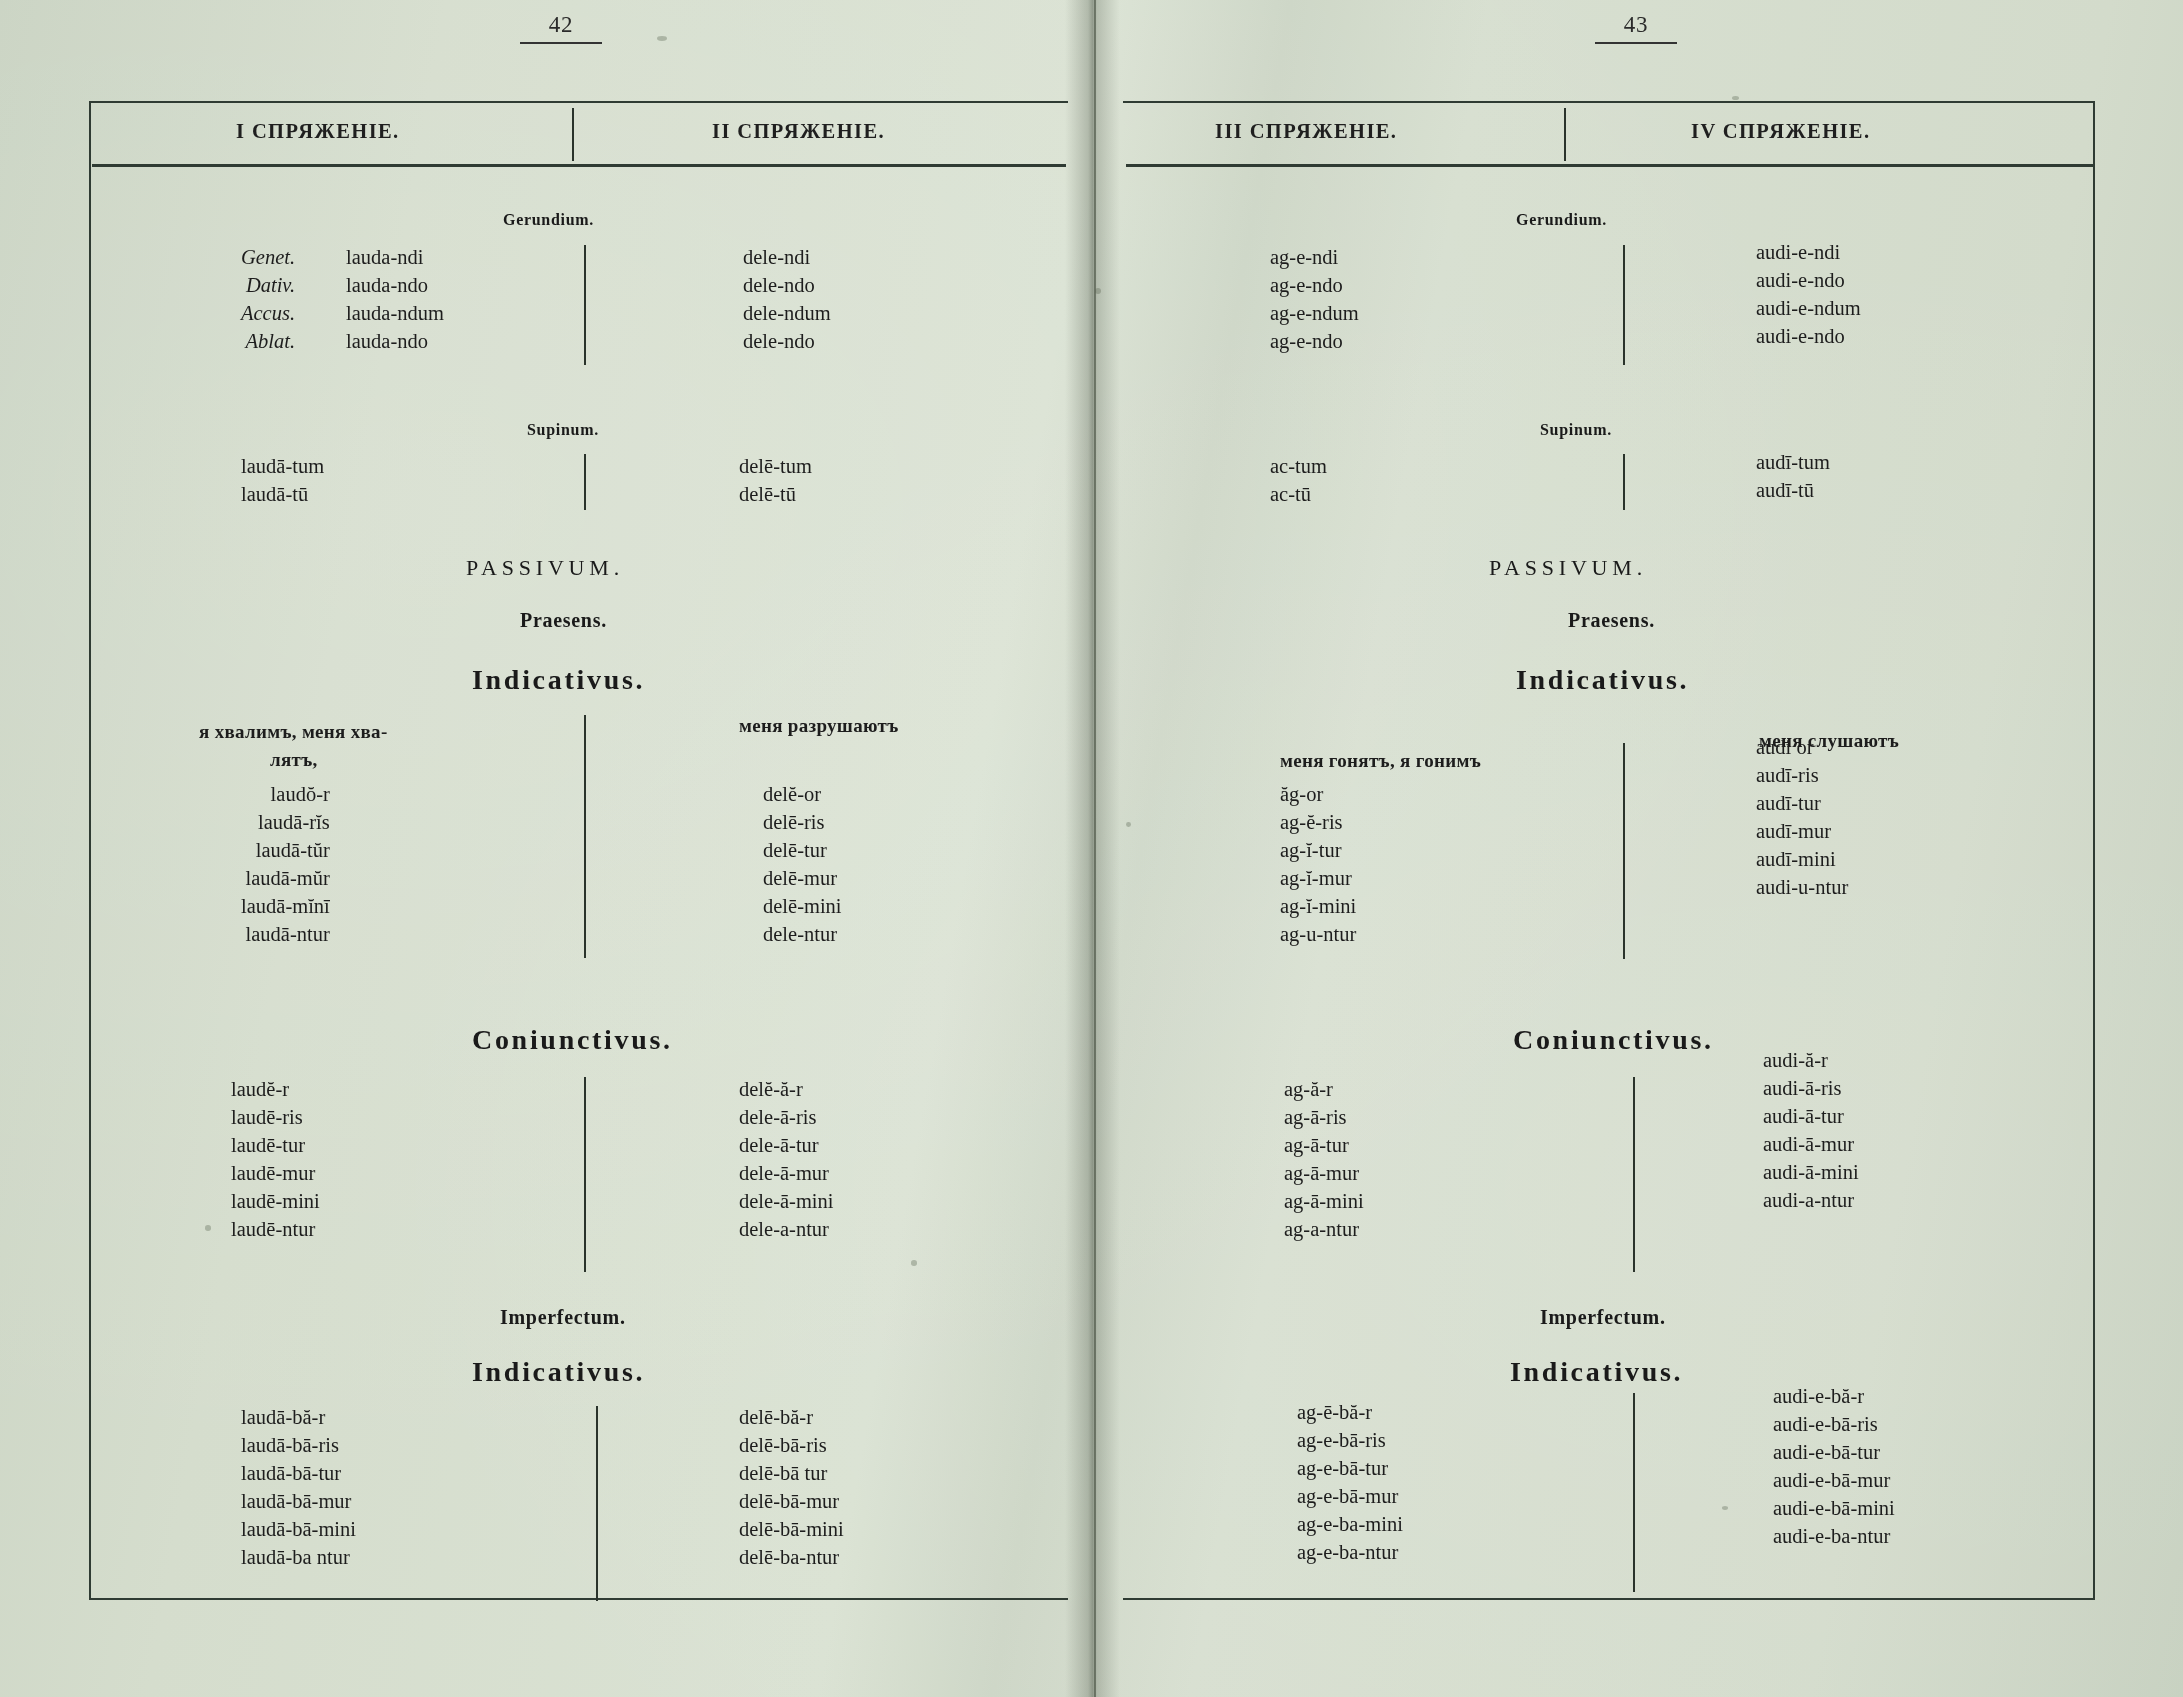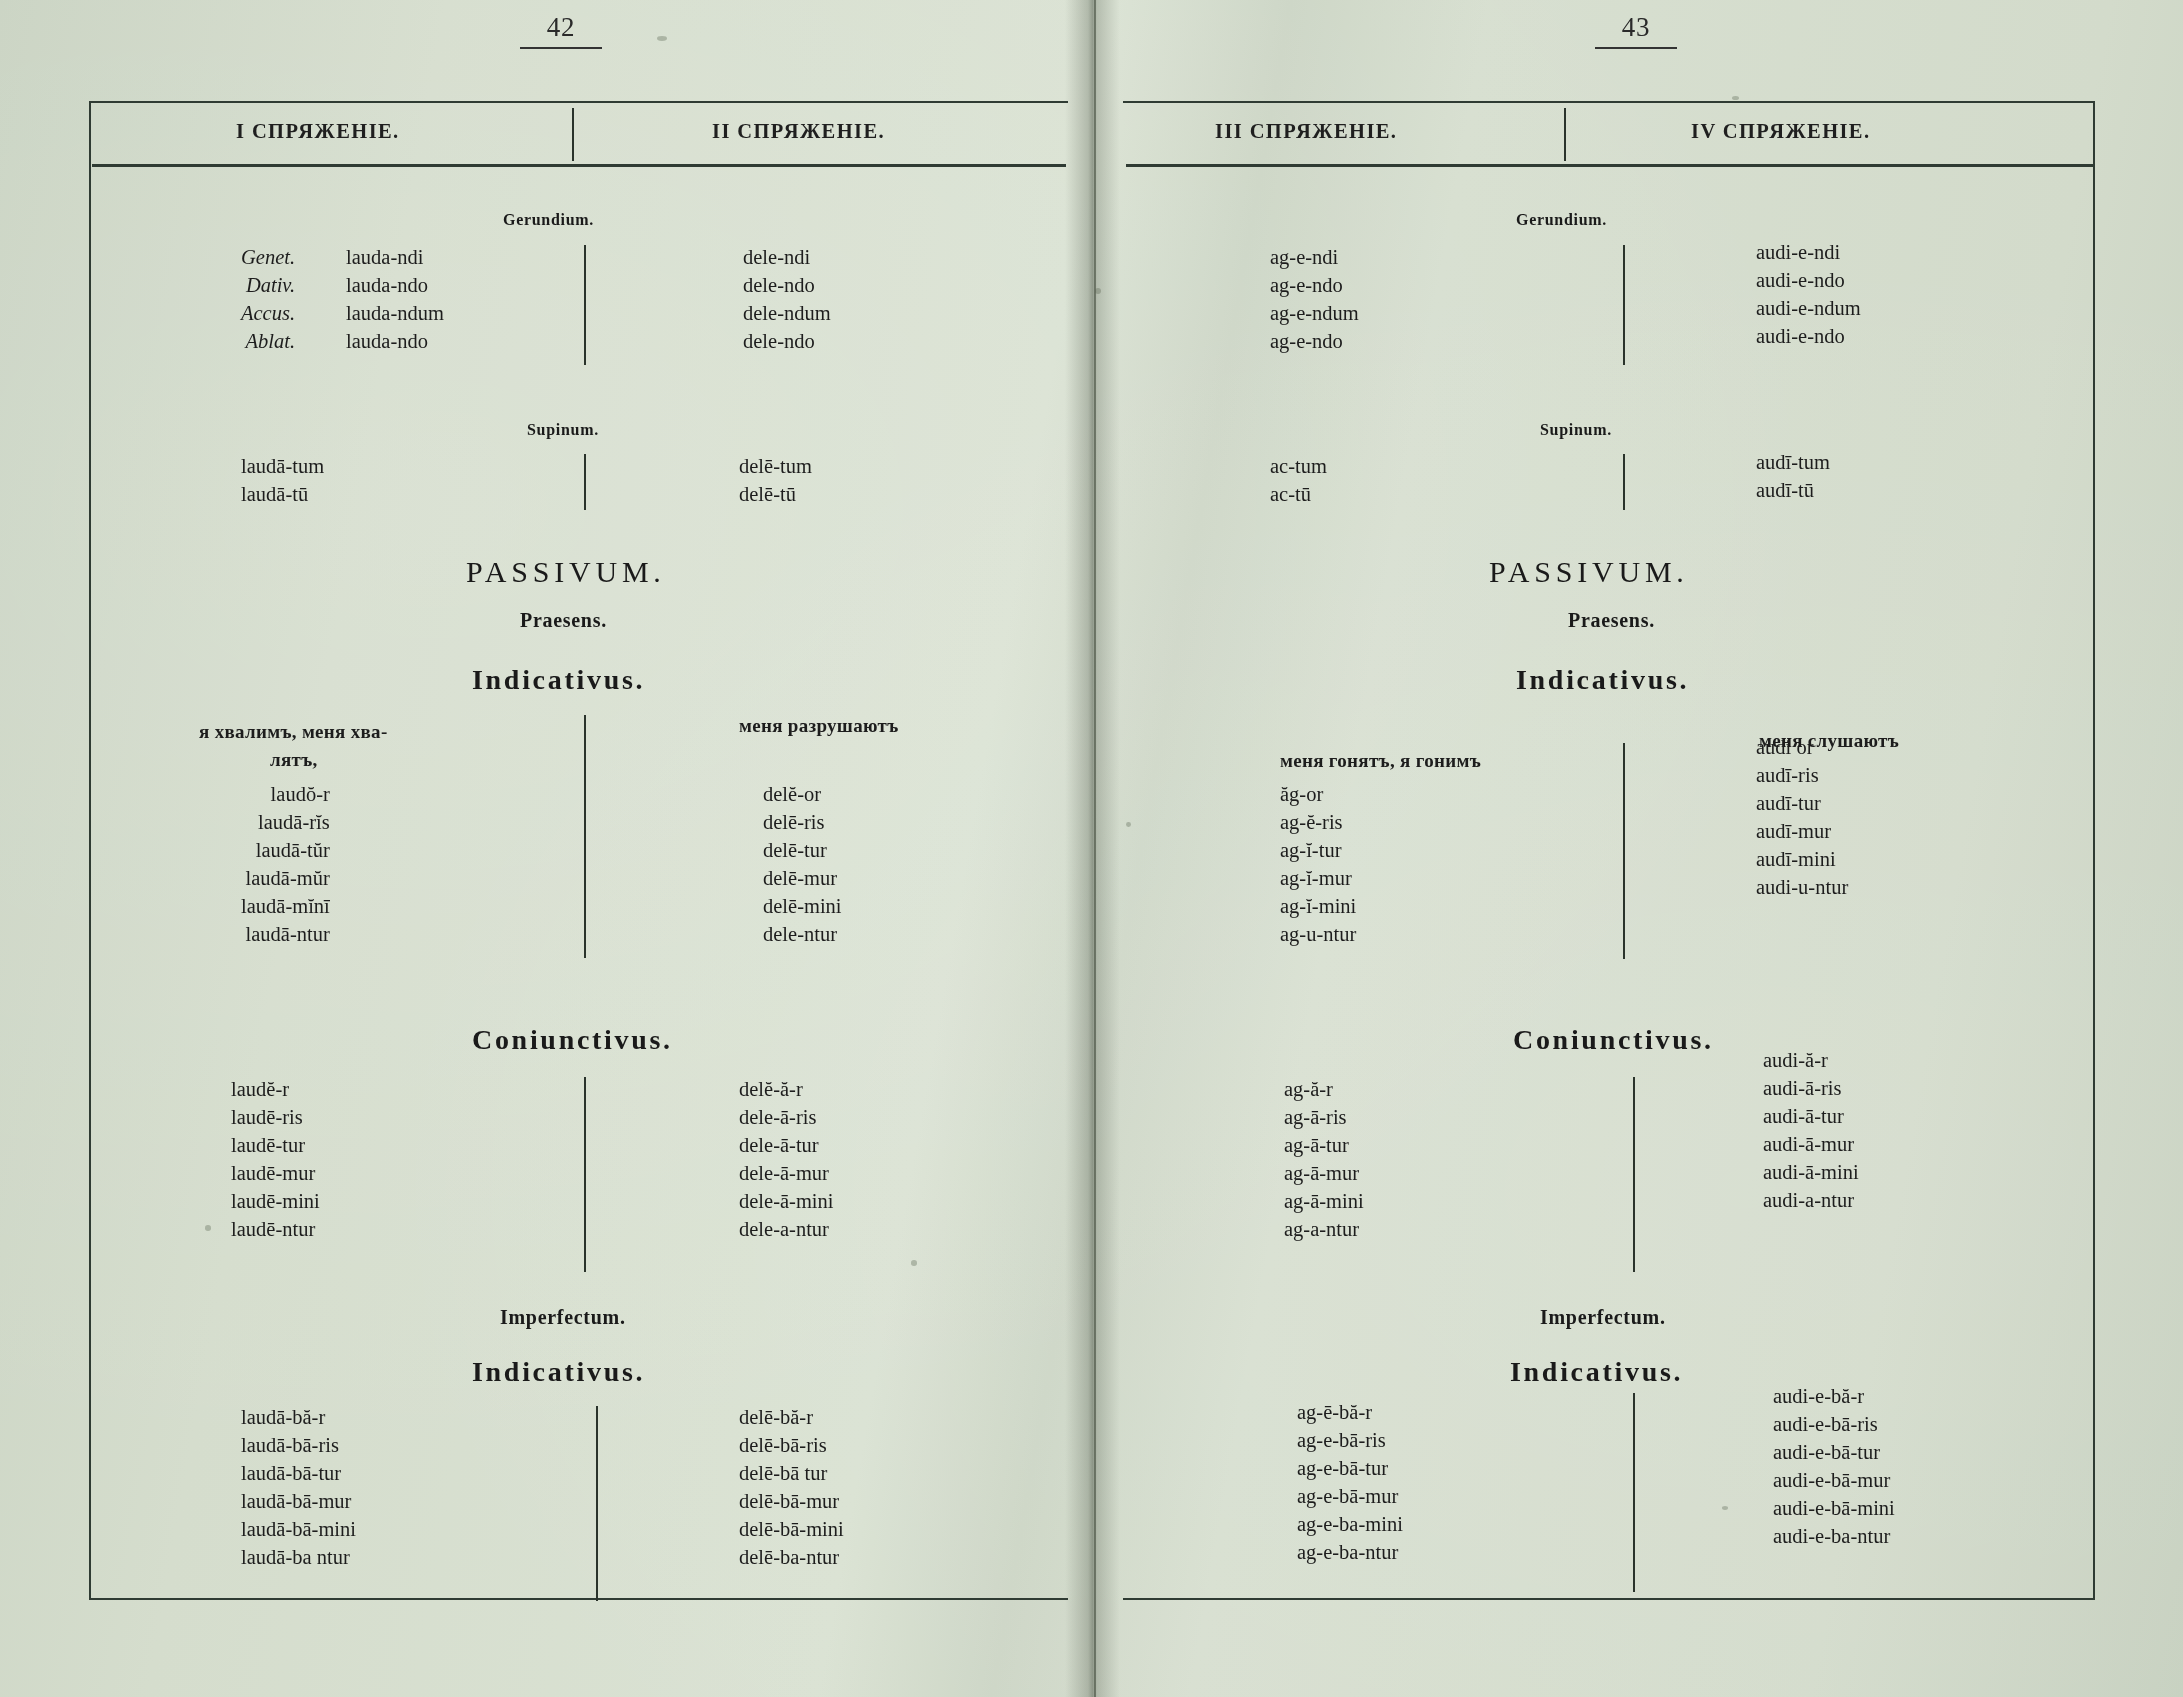--- a/index.html
+++ b/index.html
@@ -36,21 +36,21 @@
     position: absolute;
     left: 1094px;
     top: 0;
     width: 2.1px;
     height: 1698px;
     background: rgba(60,70,55,0.55);
   }
 
   .folio {
     position: absolute;
-    font-size: 27px;
+    font-size: 23px;
     letter-spacing: 0.7px;
     color: #2a2a2a;
   }
   .folio .num { display:block; text-align:center; padding-bottom: 4.1px; }
   .folio .rule { display:block; height:2.1px; background:#333; width:82px; }
 
   .folio-left { left: 520px; top: 12.3px; }
   .folio-right { left: 1595px; top: 12.3px; }
 
   
@@ -91,21 +91,21 @@
   
   .hv1 { left: 572px; top: 108px; height: 53px; }
   .hv2 { left: 1564px; top: 108px; height: 53px; }
 
   .section-title {
     position: absolute;
     font-weight: bold;
     white-space: nowrap;
   }
   .t-gerund { font-size: 16px; letter-spacing: 0.7px; margin-top: 12px; }
-  .t-passivum { font-size: 30px; letter-spacing: 4.8px; font-weight: normal; }
+  .t-passivum { font-size: 22px; letter-spacing: 4.8px; font-weight: normal; }
   .t-small { font-size: 20px; letter-spacing: 0.7px; }
   .t-spaced { font-size: 28px; letter-spacing: 2.7px; font-weight: bold; }
 
   .txt {
     position: absolute;
     font-size: 20.5px;
     white-space: nowrap;
     line-height: 29px;
     color: #1d1d1d;
   }

